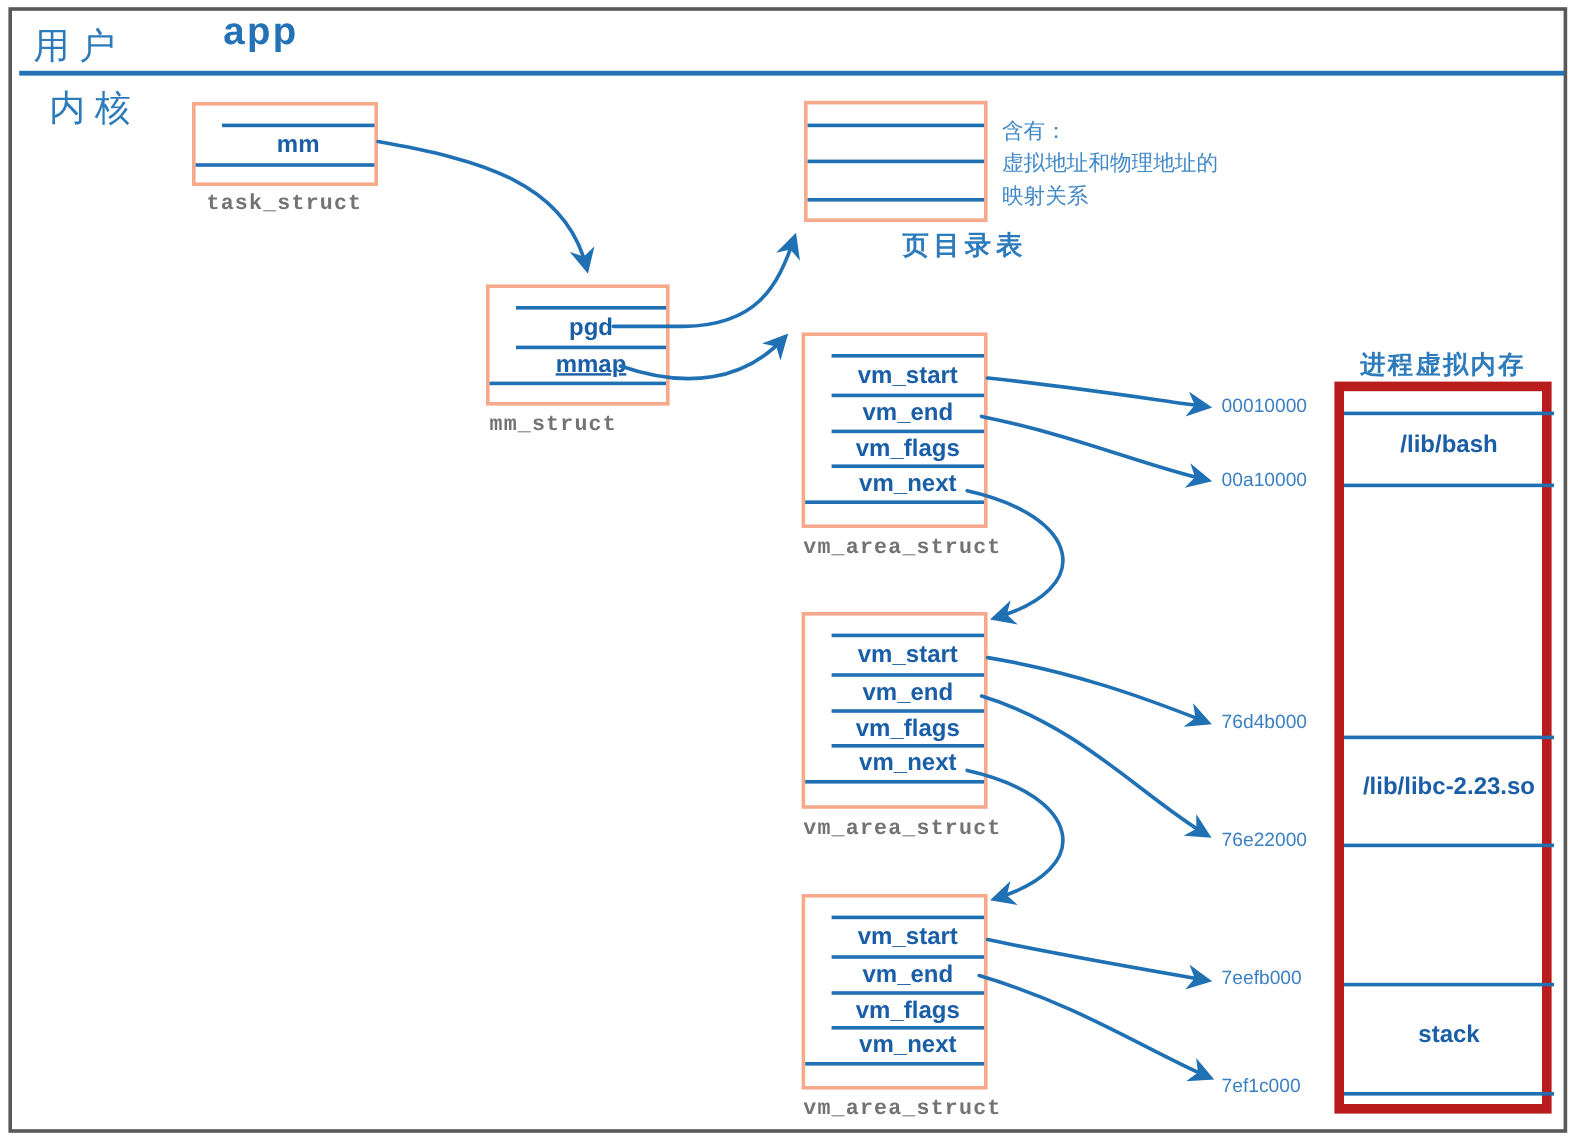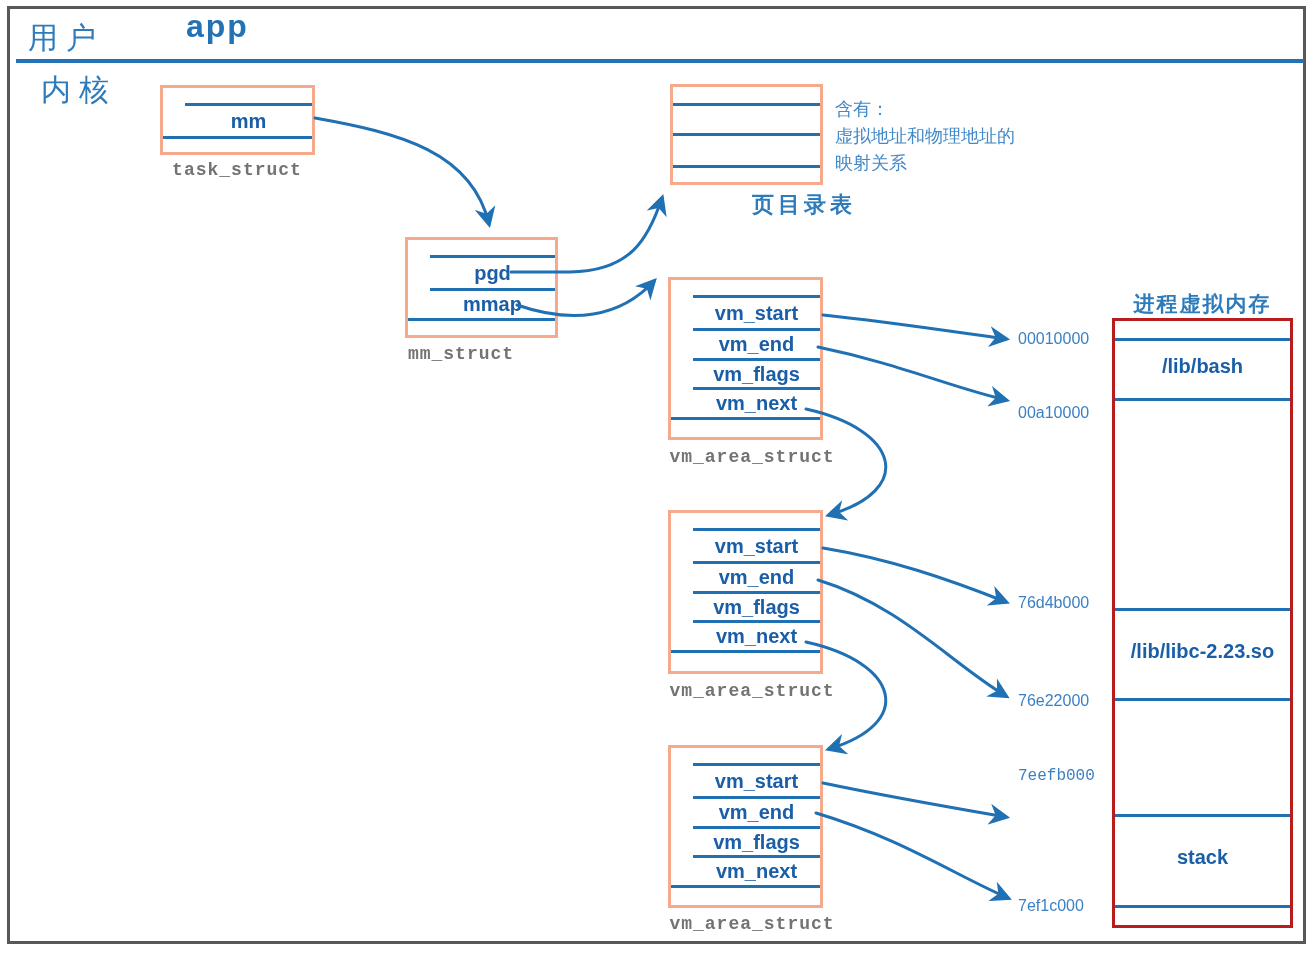--- a/index.html
+++ b/index.html
@@ -30,21 +30,21 @@
     position:absolute; text-align:center; width:200px;
     font-family:"Liberation Mono", monospace; font-weight:bold;
     font-size:18px; letter-spacing:1px; color:#737373;
   }
   .pt-label { position:absolute; left:716px; top:190px; font-weight:bold; font-size:22px; color:#2e7bbc; letter-spacing:4px;margin-left:36px; }
   .note { position:absolute; left:835px; top:96px; font-size:18px; line-height:27px; color:#4289c8; }
 
   .mem-title { position:absolute; left:1112px; top:290px; width:181px; text-align:center; font-weight:bold; font-size:21px; color:#2e7bbc; letter-spacing:2px; }
   .mem-box {
     position:absolute; left:1112px; top:318px; width:181px; height:610px;
-    box-sizing:border-box; border:3px solid #b91c1c; background:#ffffff;
+    box-sizing:border-box; border:8px solid #b91c1c; background:#ffffff;
   }
   .mem-line { position:absolute; left:0; width:175px; height:3px; background:#2070b4; }
   .mem-label { position:absolute; left:0; width:175px; text-align:center; font-weight:bold; font-size:20px; color:#1a5ea8; }
   .addr { position:absolute; left:1018px; font-size:16px; color:#3c80c4; }
 
   svg.arrows { position:absolute; left:0; top:0; pointer-events:none; }
   svg.arrows path.a { fill:none; stroke:#2070b4; stroke-width:3; stroke-linecap:round; }
 </style>
 </head>
 <body>
@@ -59,21 +59,21 @@
 <div class="sbox" style="left:160px; top:85px; width:155px; height:70px;">
   <div class="row" style="height:15px;"></div>
   <div class="row field" style="height:30px;">mm</div>
   <div class="row fill"></div>
 </div>
 <div class="struct-label" style="left:137px; top:160px;">task_struct</div>
 
 <div class="sbox" style="left:405px; top:237px; width:153px; height:101px;">
   <div class="row" style="height:15px;"></div>
   <div class="row field" style="height:30px;">pgd</div>
-  <div class="row field" style="height:27px;">mmap</div>
+  <div class="row field" style="height:27px;text-decoration:underline;">mmap</div>
   <div class="row fill"></div>
 </div>
 <div class="struct-label" style="left:361px; top:344px;">mm_struct</div>
 
 <div class="sbox" style="left:670px; top:84px; width:153px; height:101px;">
   <div class="row" style="height:16px;"></div>
   <div class="row" style="height:27px;"></div>
   <div class="row" style="height:29px;"></div>
   <div class="row fill"></div>
 </div>
@@ -121,24 +121,24 @@
   <div class="mem-line" style="top:287px;"></div>
   <div class="mem-line" style="top:377px;"></div>
   <div class="mem-line" style="top:493px;"></div>
   <div class="mem-line" style="top:584px;"></div>
   <div class="mem-label" style="top:34px;">/lib/bash</div>
   <div class="mem-label" style="top:319px;">/lib/libc-2.23.so</div>
   <div class="mem-label" style="top:525px;">stack</div>
 </div>
 
 <div class="addr" style="top:330px;">00010000</div>
-<div class="addr" style="top:392px;margin-top:12px;">00a10000</div>
+<div class="addr" style="top:392px;">00a10000</div>
 <div class="addr" style="top:594px;">76d4b000</div>
 <div class="addr" style="top:692px;">76e22000</div>
-<div class="addr" style="top:767px;font-family:Liberation Mono, monospace;">7eefb000</div>
+<div class="addr" style="top:807px;">7eefb000</div>
 <div class="addr" style="top:897px;">7ef1c000</div>
 
 <svg class="arrows" width="1312" height="956" viewBox="0 0 1312 956">
   <defs>
     <marker id="ah" viewBox="0 0 10 10" refX="8" refY="5" markerWidth="7" markerHeight="7" orient="auto">
       <path d="M0,0 L10,5 L0,10 L3,5 Z" fill="#2070b4"></path>
     </marker>
   </defs>
   <path class="a" marker-end="url(#ah)" d="M315,118 C400,133 472,152 489,224"></path>
   <path class="a" marker-end="url(#ah)" d="M511,272 L570,272 C630,271 648,240 662,198"></path>

